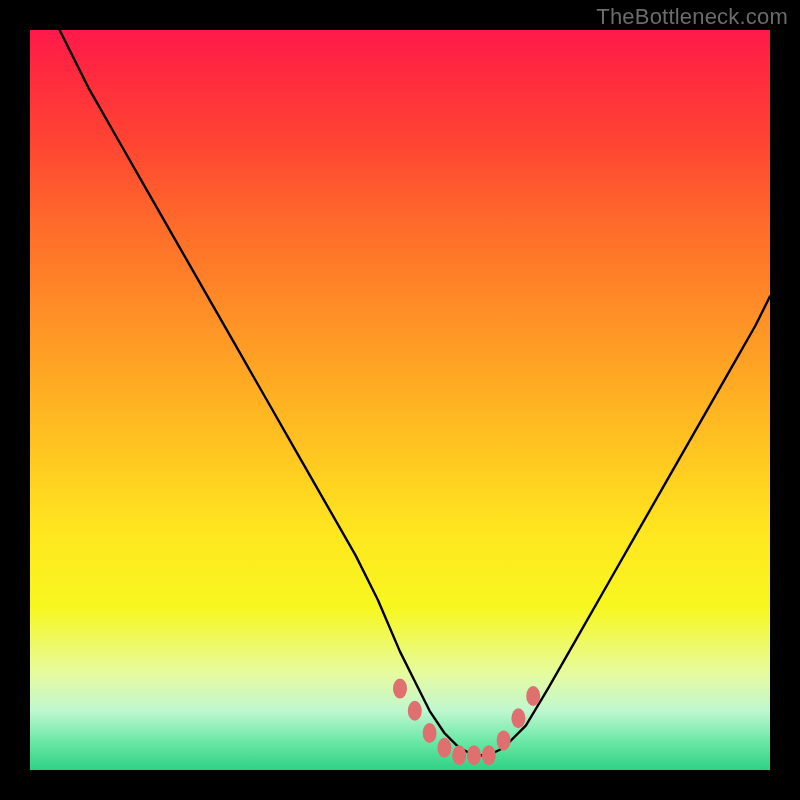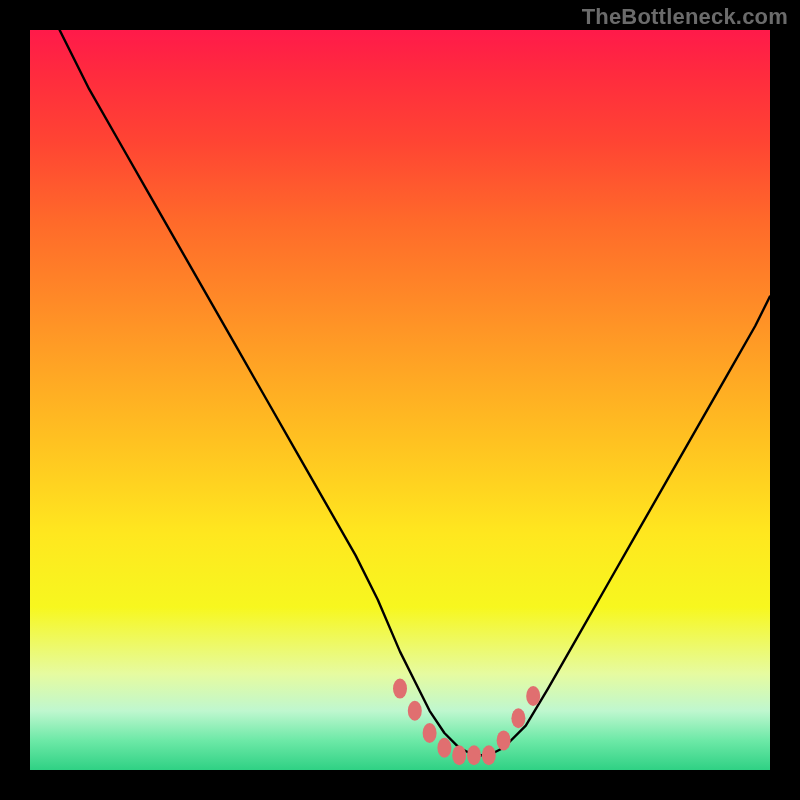--- a/index.html
+++ b/index.html
@@ -48,21 +48,21 @@
     width: 740px;
     height: 740px;
   }
   .watermark {
     position: absolute;
     top: 4px;
     right: 12px;
     color: #6b6b6b;
     font-size: 22px;
     letter-spacing: 0.2px;
-    font-weight: 700;
+    font-weight: 400;
     margin-left: 20px;
   }
 </style>
 </head>
 <body>
 
 <div class="frame">
   <div class="watermark">TheBottleneck.com</div>
   <div class="plot">
     <svg class="svg-layer" viewBox="0 0 740 740" preserveAspectRatio="none">

